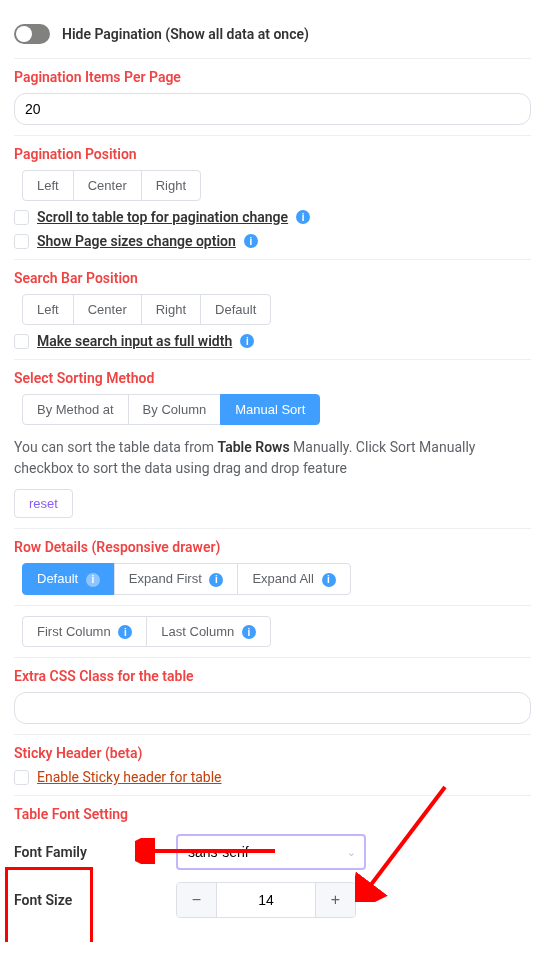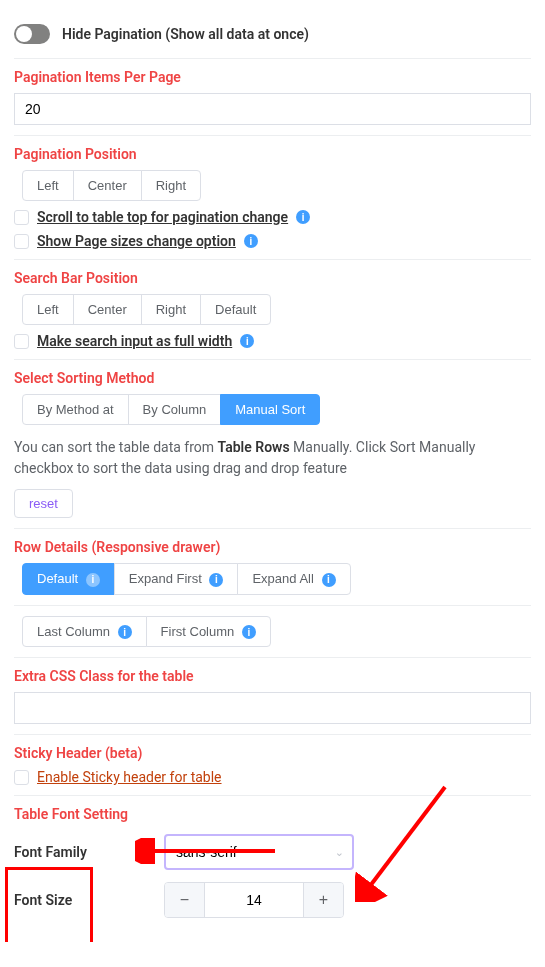--- a/index.html
+++ b/index.html
@@ -48,21 +48,21 @@
       left: 2px;
     }
     .toggle-label {
       font-weight: 600;
       font-size: 14px;
     }
     .text-input {
       width: 100%;
       padding: 6px 10px;
       border: 1px solid #dcdfe6;
-      border-radius: 0;
+      border-radius: 12px;
       font-size: 14px;
       height: 32px;
     }
     .btn-group {
       display: flex;
       gap: 0;
     }
     .btn-group .btn {
       border-radius: 0;
       margin-left: -1px;
@@ -140,20 +140,21 @@
       border: 1px solid #dcdfe6;
       background: #fff;
       font-size: 13px;
       border-radius: 4px;
       cursor: pointer;
       color: #8b5cf6;
     }
     .font-row {
       display: flex;
       align-items: center;
+      gap: 12px;
       margin-top: 12px;
     }
     .font-label {
       width: 150px;
       font-weight: 600;
       font-size: 14px;
     }
     .select-wrap {
       position: relative;
       width: 190px;
@@ -302,25 +303,25 @@
     <button class="btn">
       <span>Expand All</span>
       <span class="info-icon" style="margin-left:4px">i</span>
     </button>
   </div>
 </div>
 
 <div class="section">
   <div class="btn-group">
     <button class="btn">
+      <span>First Column</span>
+      <span class="info-icon" style="margin-left:4px">i</span>
+    </button>
+    <button class="btn">
       <span>Last Column</span>
-      <span class="info-icon" style="margin-left:4px">i</span>
-    </button>
-    <button class="btn">
-      <span>First Column</span>
       <span class="info-icon" style="margin-left:4px">i</span>
     </button>
   </div>
 </div>
 
 <div class="section">
   <span class="label">Extra CSS Class for the table</span>
   <input type="text" class="text-input" value="" style="">
 </div>
 

